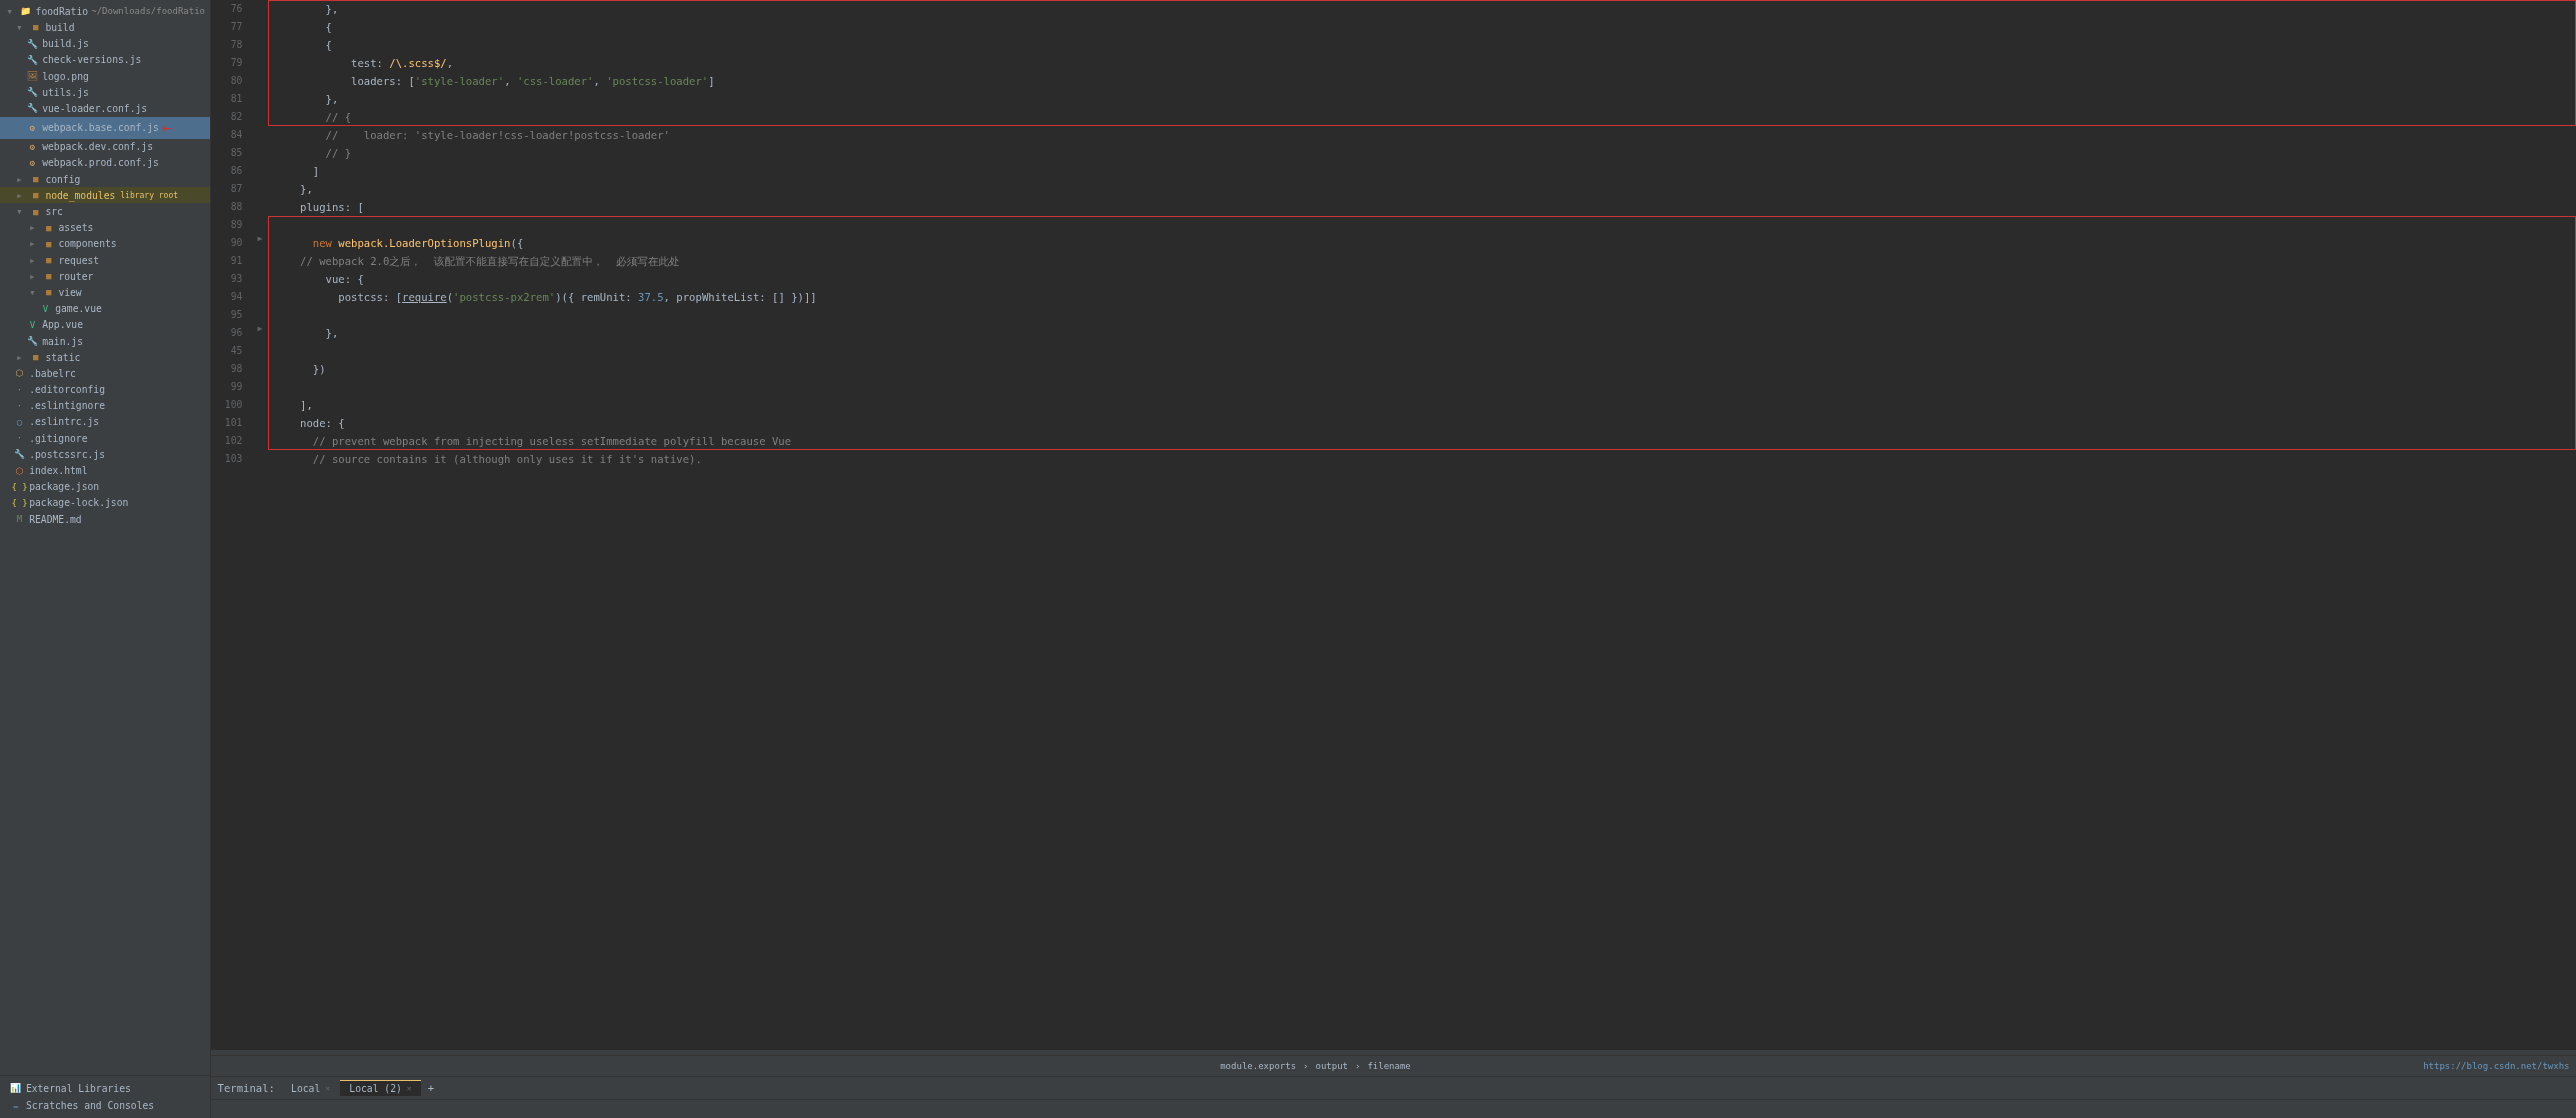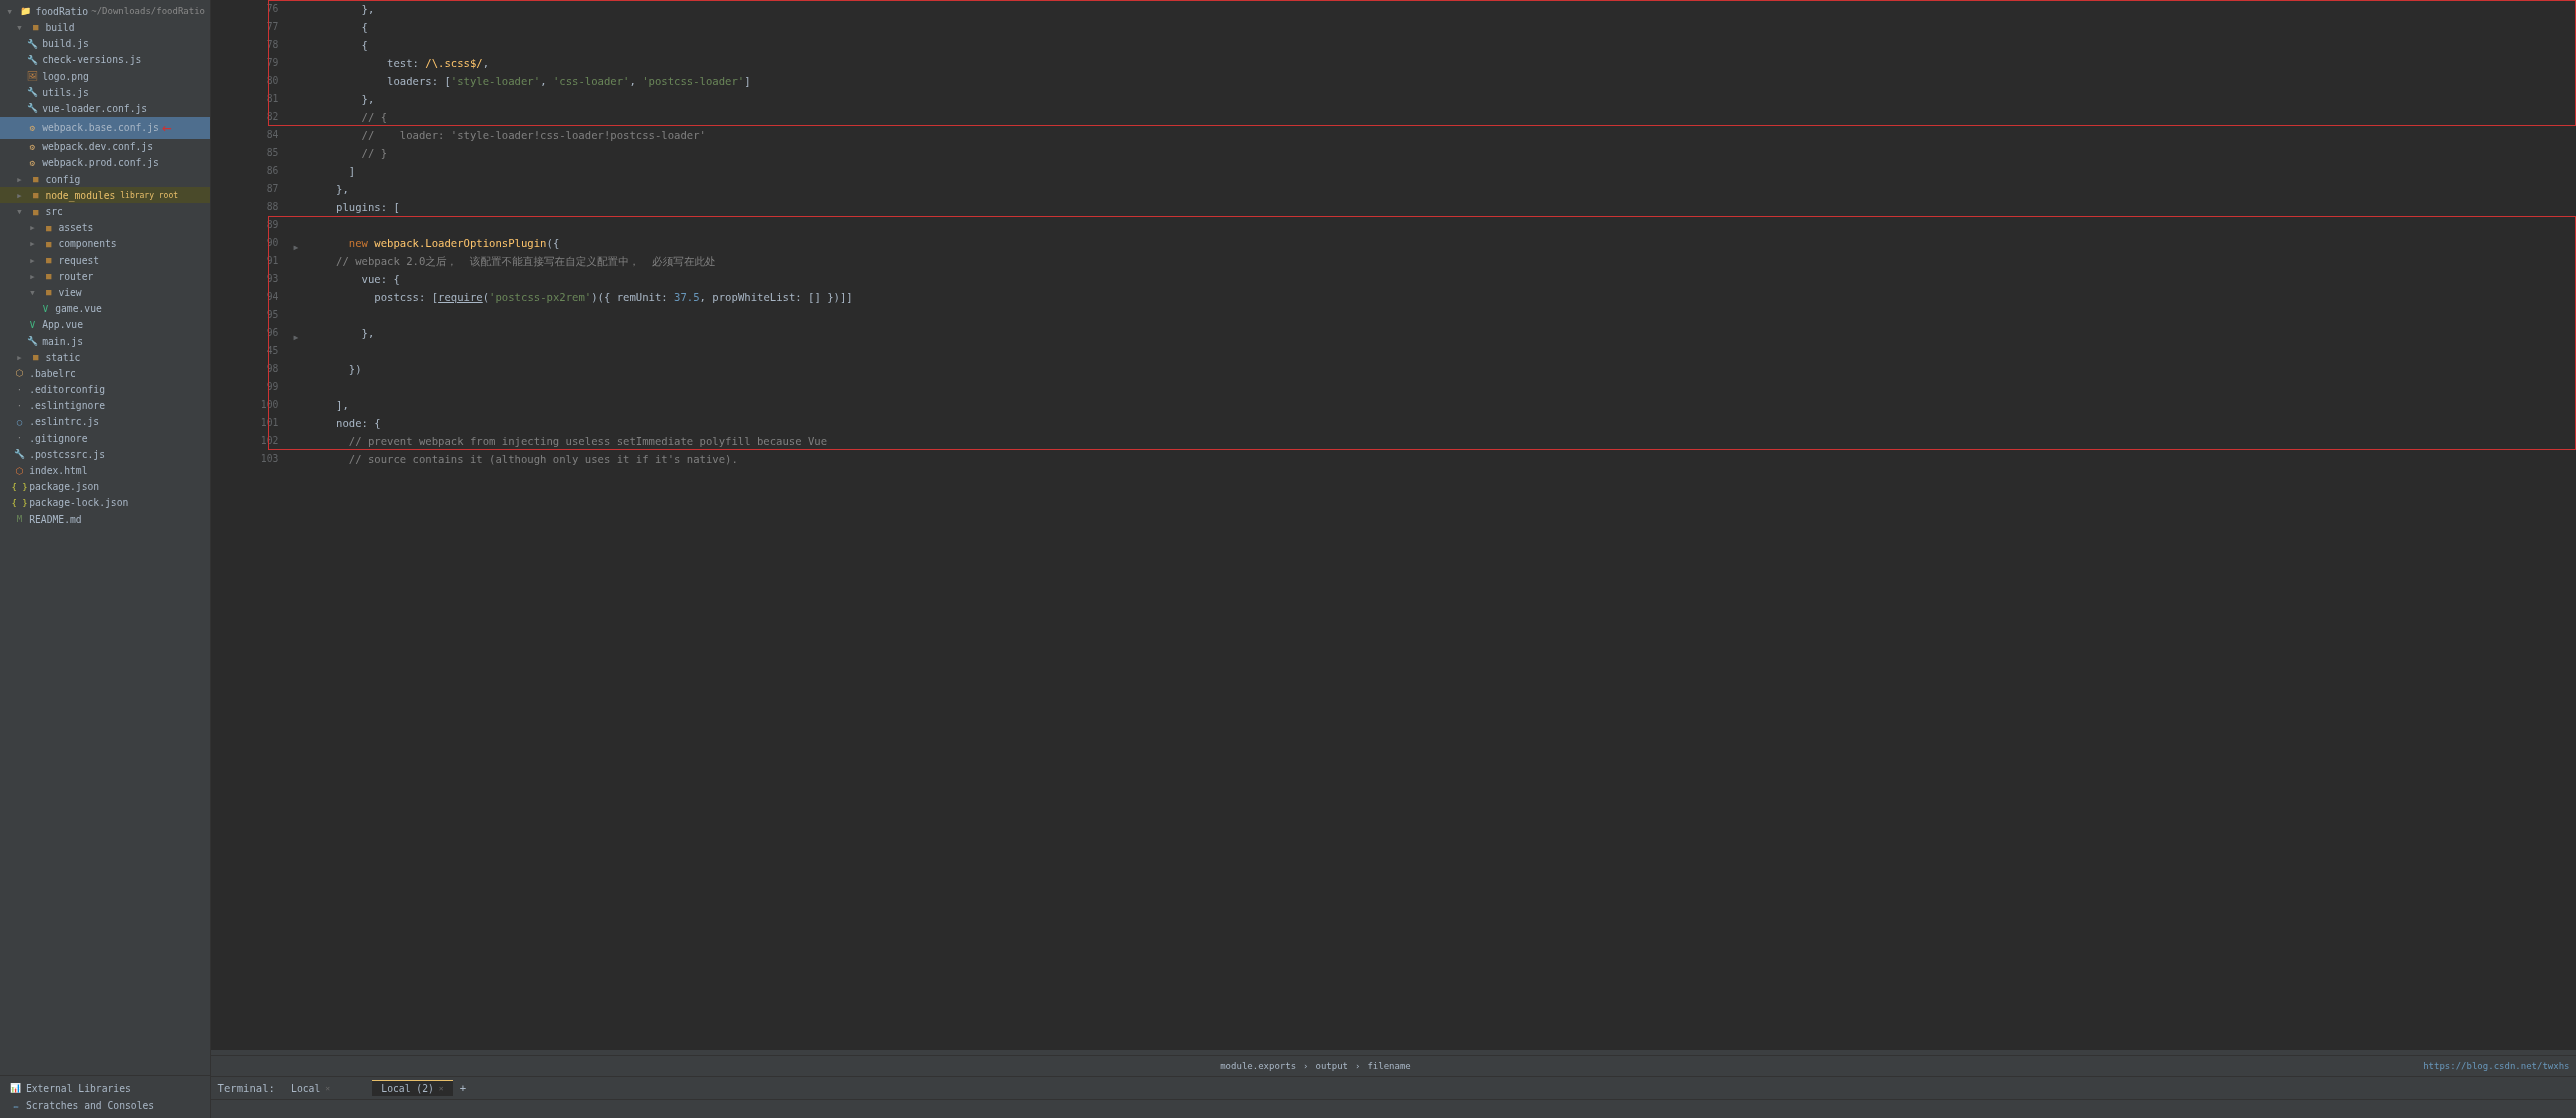--- a/index.html
+++ b/index.html
@@ -85,23 +85,22 @@
       background: #2b2b2b;
     }
     .editor-content {
       flex: 1;
       overflow-y: auto;
       overflow-x: auto;
       position: relative;
     }
     .code-row {
       display: flex;
-      align-items: flex-end;
+      align-items: flex-start;
       min-height: 18px;
-      padding-left: 36px;
     }
     .line-number {
       width: 41px;
       min-width: 41px;
       text-align: right;
       padding-right: 9.7px;
       padding-left: 3.2px;
       color: #606366;
       font-size: 9.7px;
       line-height: 18px;
@@ -185,21 +184,20 @@
       cursor: pointer;
       color: #a9b7c6;
       display: flex;
       align-items: center;
       gap: 4.9px;
     }
     .terminal-tab.active {
       background: #2b2b2b;
       border-top: 0.8px solid #e8bf6a;
       color: #a9b7c6;
-      margin-left: 32px;
     }
     .terminal-tab-close {
       color: #666;
       font-size: 8px;
     }
     .terminal-add {
       color: #a9b7c6;
       cursor: pointer;
       padding: 0 6.5px;
     }

